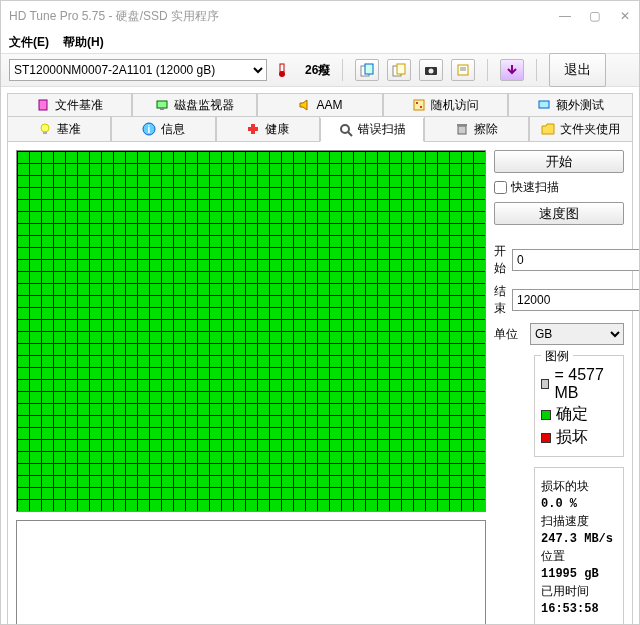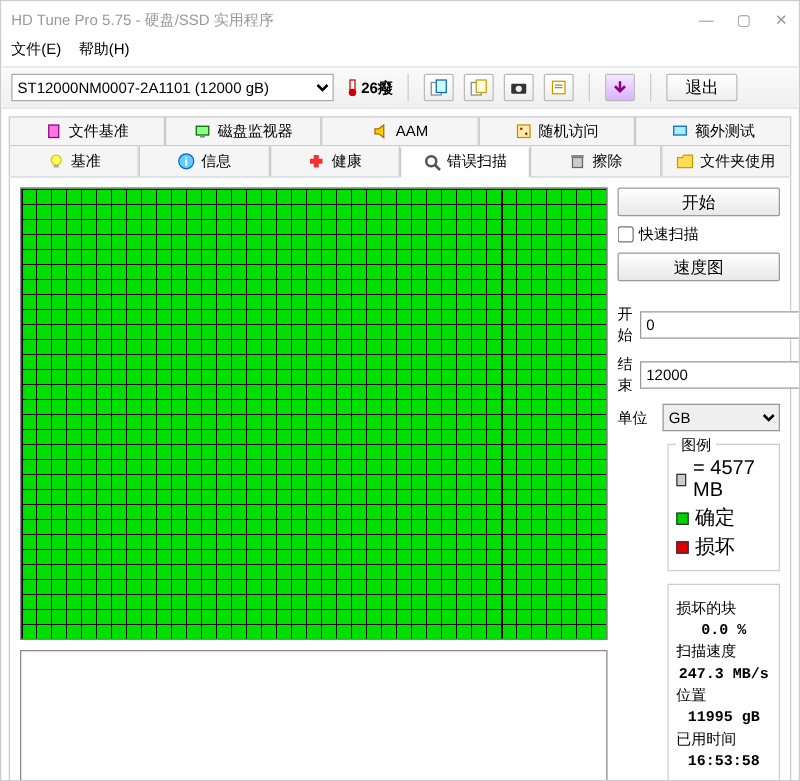--- a/index.html
+++ b/index.html
@@ -5,30 +5,30 @@
 * { box-sizing: border-box; margin: 0; padding: 0; font-family: "Microsoft YaHei", Tahoma, sans-serif; }
 body { background: #fff; font-size: 12px; color: #000; width: 640px; height: 625px; overflow: hidden; border: 1px solid #ccc; }
 
 
 .titlebar { height: 30px; display: flex; align-items: center; padding: 0 8px; background: #fff; color: #999; justify-content: space-between; }
 .titlebar .title { font-size: 12px; }
 .winctrls { display: flex; gap: 18px; }
 .winctrls span { width: 12px; text-align: center; color: #999; cursor: default; }
 
 
-.menubar { height: 22px; display: flex; align-items: flex-start; padding: 0 8px; gap: 14px; }
+.menubar { height: 22px; display: flex; align-items: center; padding: 0 8px; gap: 14px; font-weight: bold; }
 .menubar span { cursor: default; }
 
 
 .toolbar { height: 34px; display: flex; align-items: center; padding: 2px 8px; gap: 8px; border-top: 1px solid #e0e0e0; border-bottom: 1px solid #e0e0e0; background: linear-gradient(#fafafa,#f0f0f0); }
 .device-select { width: 258px; height: 22px; font-size: 12px; background: #fff; border: 1px solid #aaa; }
-.temp { display: flex; align-items: center; gap: 0; font-weight: bold; }
+.temp { display: flex; align-items: center; gap: 16px; font-weight: bold; }
 .tb-sep { width: 1px; height: 22px; background: #ccc; margin: 0 4px; }
 .tb-btn { width: 24px; height: 22px; border: 1px solid #bbb; background: linear-gradient(#fff,#eee); display: flex; align-items: center; justify-content: center; border-radius: 2px; }
-.exit-btn { height: 22px; padding: 0 14px; border: 1px solid #bbb; background: linear-gradient(#fff,#eee); border-radius: 2px; }
+.exit-btn { height: 34px; padding: 0 14px; border: 1px solid #bbb; background: linear-gradient(#fff,#eee); border-radius: 2px; }
 
 
 .tabs { padding: 6px 6px 0 6px; }
 .tabrow { display: flex; }
 .tab { flex: 1; height: 24px; display: flex; align-items: center; justify-content: center; gap: 5px; border: 1px solid #ccc; border-bottom: none; background: #f5f5f5; font-size: 12px; position: relative; }
 .tab.bottom { border-top: none; }
 .tab.active { background: #fff; z-index: 2; border-bottom: 1px solid #fff; top: 1px; }
 .tabrow.top .tab { border-bottom: 1px solid #ccc; }
 .tabrow.bottom { border-bottom: 1px solid #ccc; }
 .tabrow.bottom .tab.active { border-bottom: 1px solid #fff; }
@@ -51,21 +51,21 @@
 .formrow label { width: 30px; }
 .spinwrap { flex: 1; display: flex; }
 .numin { flex: 1; height: 22px; border: 1px solid #999; padding: 0 4px; font-size: 12px; }
 .selunit { flex: 1; height: 22px; border: 1px solid #999; font-size: 12px; }
 
 .groupbox { border: 1px solid #ccc; padding: 8px 6px 6px 6px; position: relative; margin-top: 4px; margin-left: 40px; }
 .groupbox .legend { position: absolute; top: -8px; left: 6px; background: #fff; padding: 0 4px; font-size: 12px; }
 .legrow { display: flex; align-items: center; gap: 5px; font-size: 16px; margin: 2px 0; }
 .swatch { width: 10px; height: 10px; border: 1px solid #333; }
 .statrow { font-size: 12px; margin: 2px 0; }
-.statval { text-align: center; font-family: "Courier New", monospace; font-weight: bold; }
+.statval { text-align: left; font-family: "Courier New", monospace; font-weight: bold; }
 
 
 .ico { width: 14px; height: 14px; display: inline-block; }
 svg { display: block; }
 </style>
 </head>
 <body>
 
 <div class="titlebar">
   <span class="title">HD Tune Pro 5.75 - 硬盘/SSD 实用程序</span>

